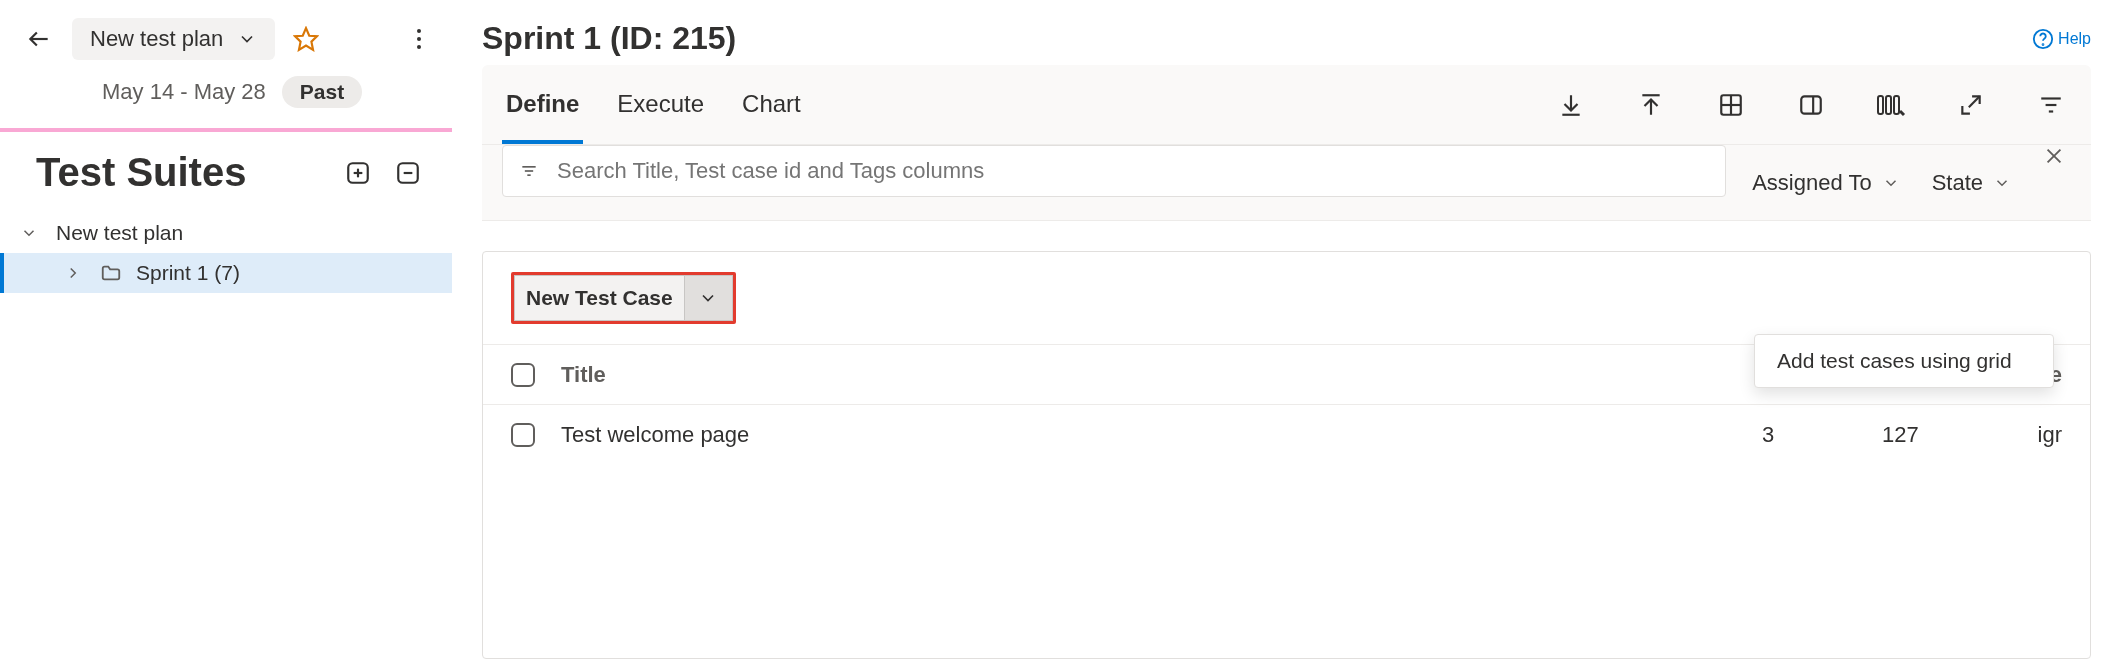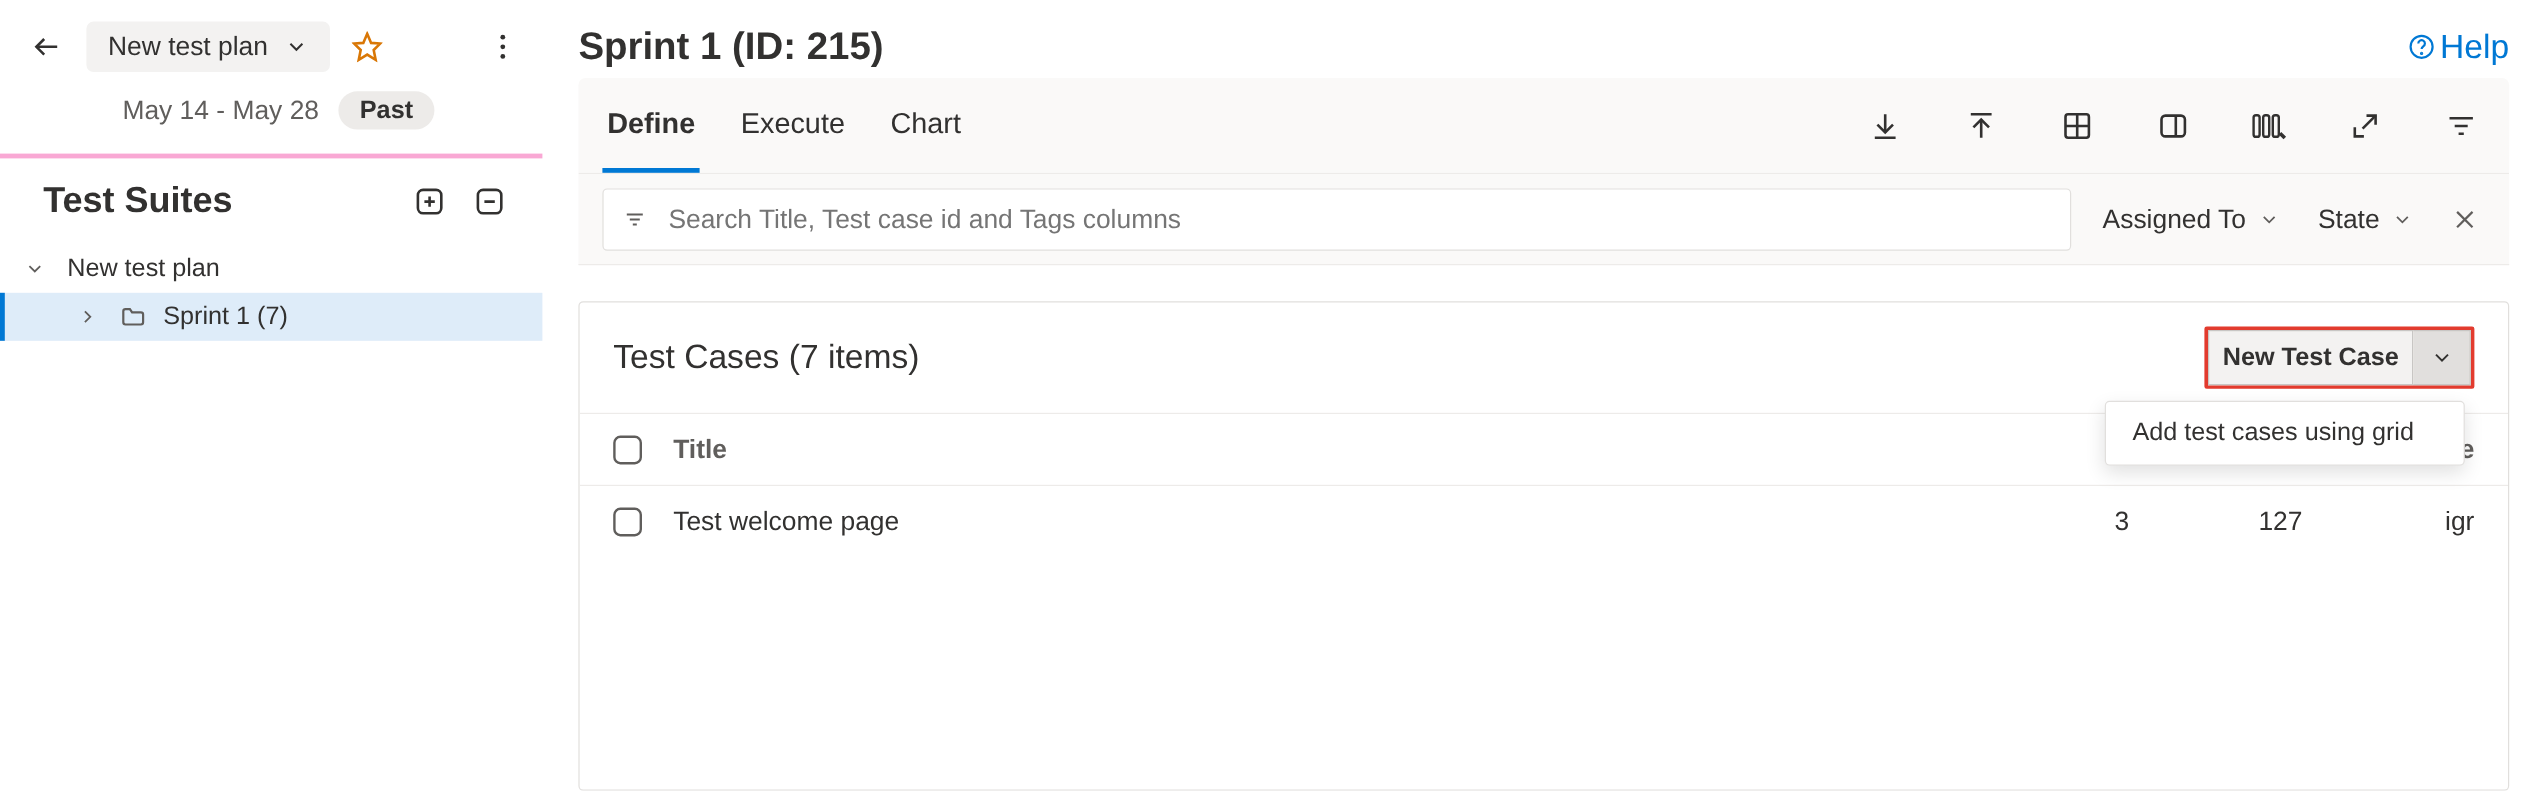--- a/index.html
+++ b/index.html
@@ -72,21 +72,21 @@
     font-size: 21px;
     font-weight: 600;
   }
   .suites-header {
     display: flex;
     align-items: center;
     padding: 18px 26px 10px 36px;
     gap: 14px;
   }
   .suites-title {
-    font-size: 30px;
+    font-size: 40px;
     font-weight: 700;
     flex: 1;
   }
   .icon-btn {
     width: 36px;
     height: 36px;
     display: flex;
     align-items: center;
     justify-content: center;
     cursor: pointer;
@@ -123,21 +123,21 @@
     align-items: center;
     padding: 20px 0 8px 0;
   }
   .page-title {
     font-size: 32px;
     font-weight: 700;
     flex: 1;
   }
   .help-link {
     color: #0078d4;
-    font-size: 28px;
+    font-size: 16px;
     display: flex;
     align-items: center;
     gap: 4px;
     cursor: pointer;
   }
   .tab-bar {
     background: #faf9f8;
     border-radius: 6px 6px 0 0;
     display: flex;
     align-items: center;
@@ -154,21 +154,20 @@
   }
   .tab.active {
     font-weight: 700;
     border-bottom: 4px solid #0078d4;
   }
   .toolbar-icons { margin-left: auto; display: flex; gap: 40px; }
   .toolbar-icons .icon-btn { width: 40px; height: 40px; }
   .search-row {
     background: #faf9f8;
     display: flex;
-    align-items: center;
     padding: 0 20px;
     height: 76px;
     border-bottom: 1px solid #edebe9;
     gap: 20px;
   }
   .search-box {
     flex: 1;
     display: flex;
     align-items: center;
     gap: 16px;
@@ -442,21 +441,20 @@
     <span class="close-x">
       <svg width="22" height="22" viewBox="0 0 24 24" fill="none" stroke="#605e5c" stroke-width="2">
           <line x1="5" y1="5" x2="19" y2="19"></line>
           <line x1="19" y1="5" x2="5" y2="19"></line>
         </svg>
     </span>
   </div>
 
   <div class="cases-panel">
     <div class="cases-header">
-      <span class="cases-title">Test Cases (7 items)</span>
       <div class="new-case-group">
         <span class="new-case-btn">New Test Case</span>
         <span class="new-case-chevron">
           <svg width="20" height="20" viewBox="0 0 24 24" fill="none" stroke="#323130" stroke-width="2">
               <polyline points="6 9 12 15 18 9"></polyline>
             </svg>
         </span>
       </div>
     </div>
 

